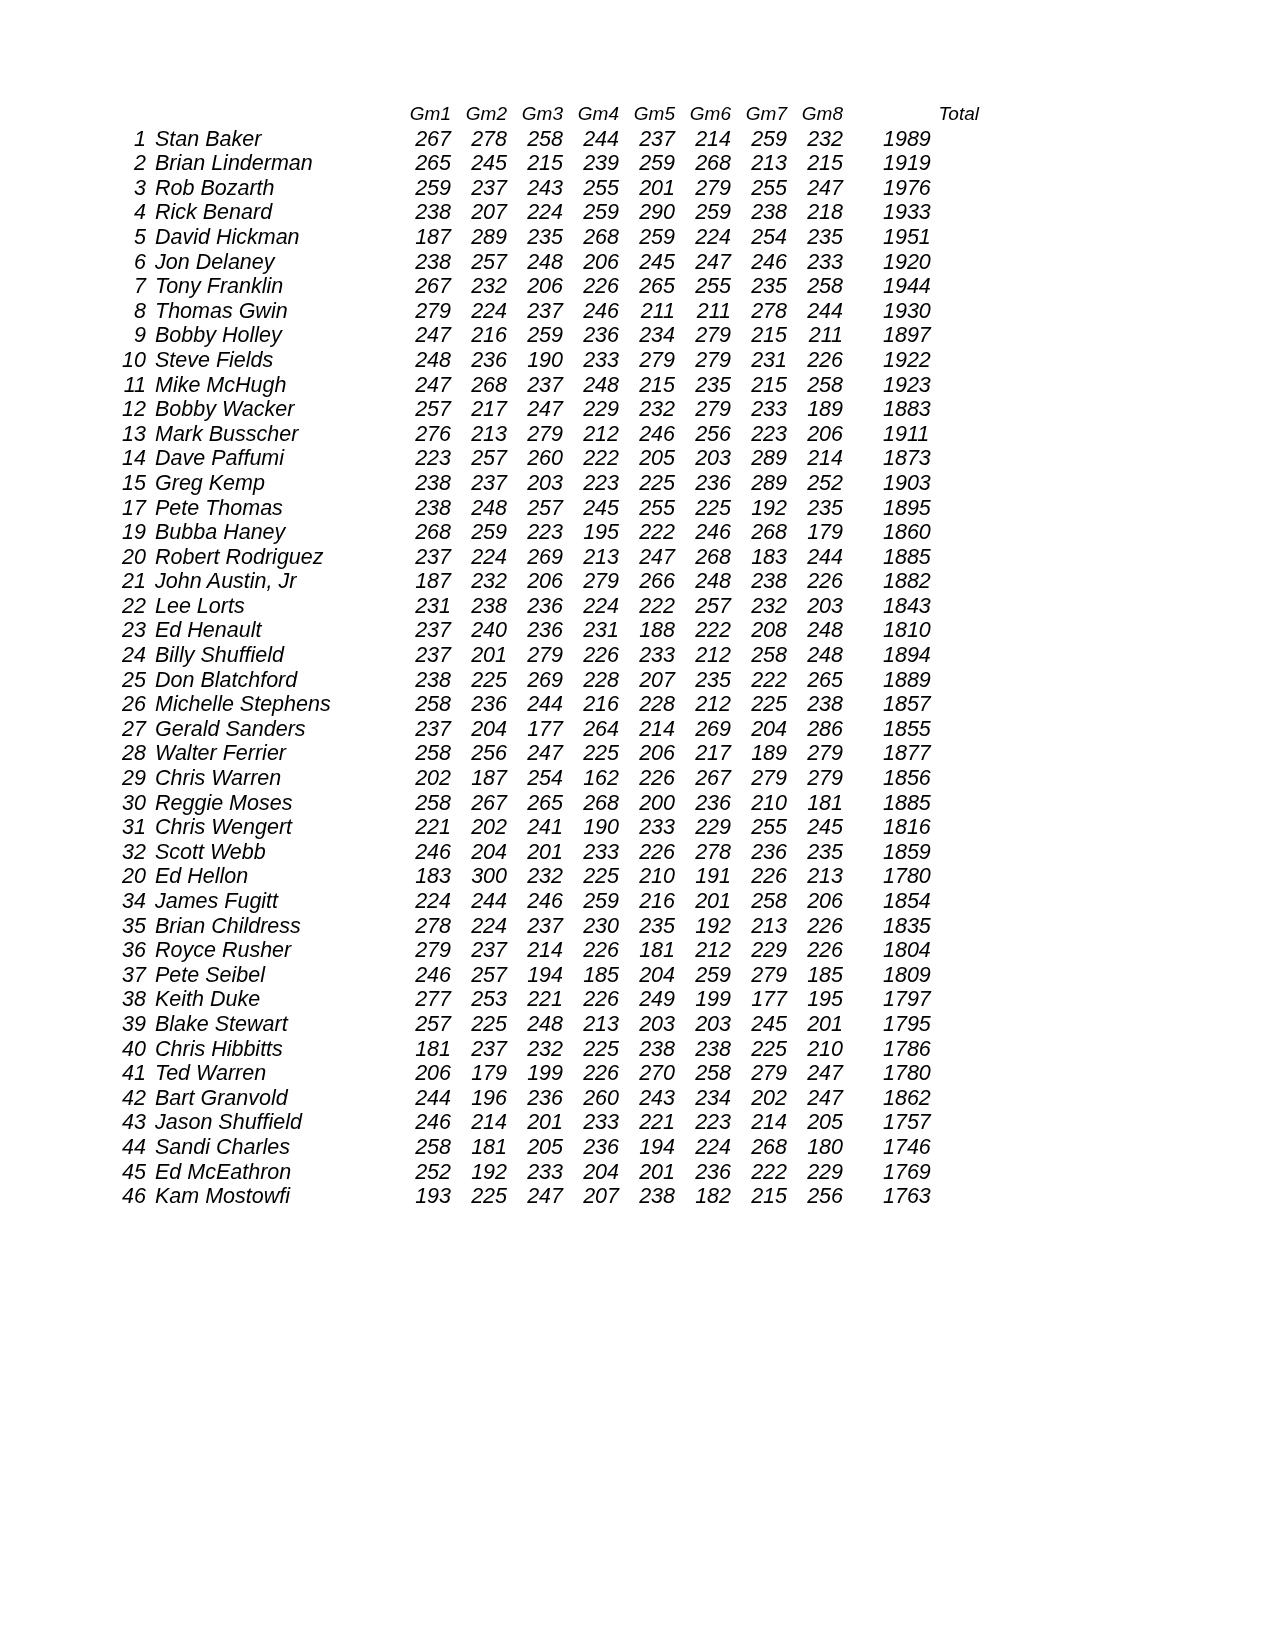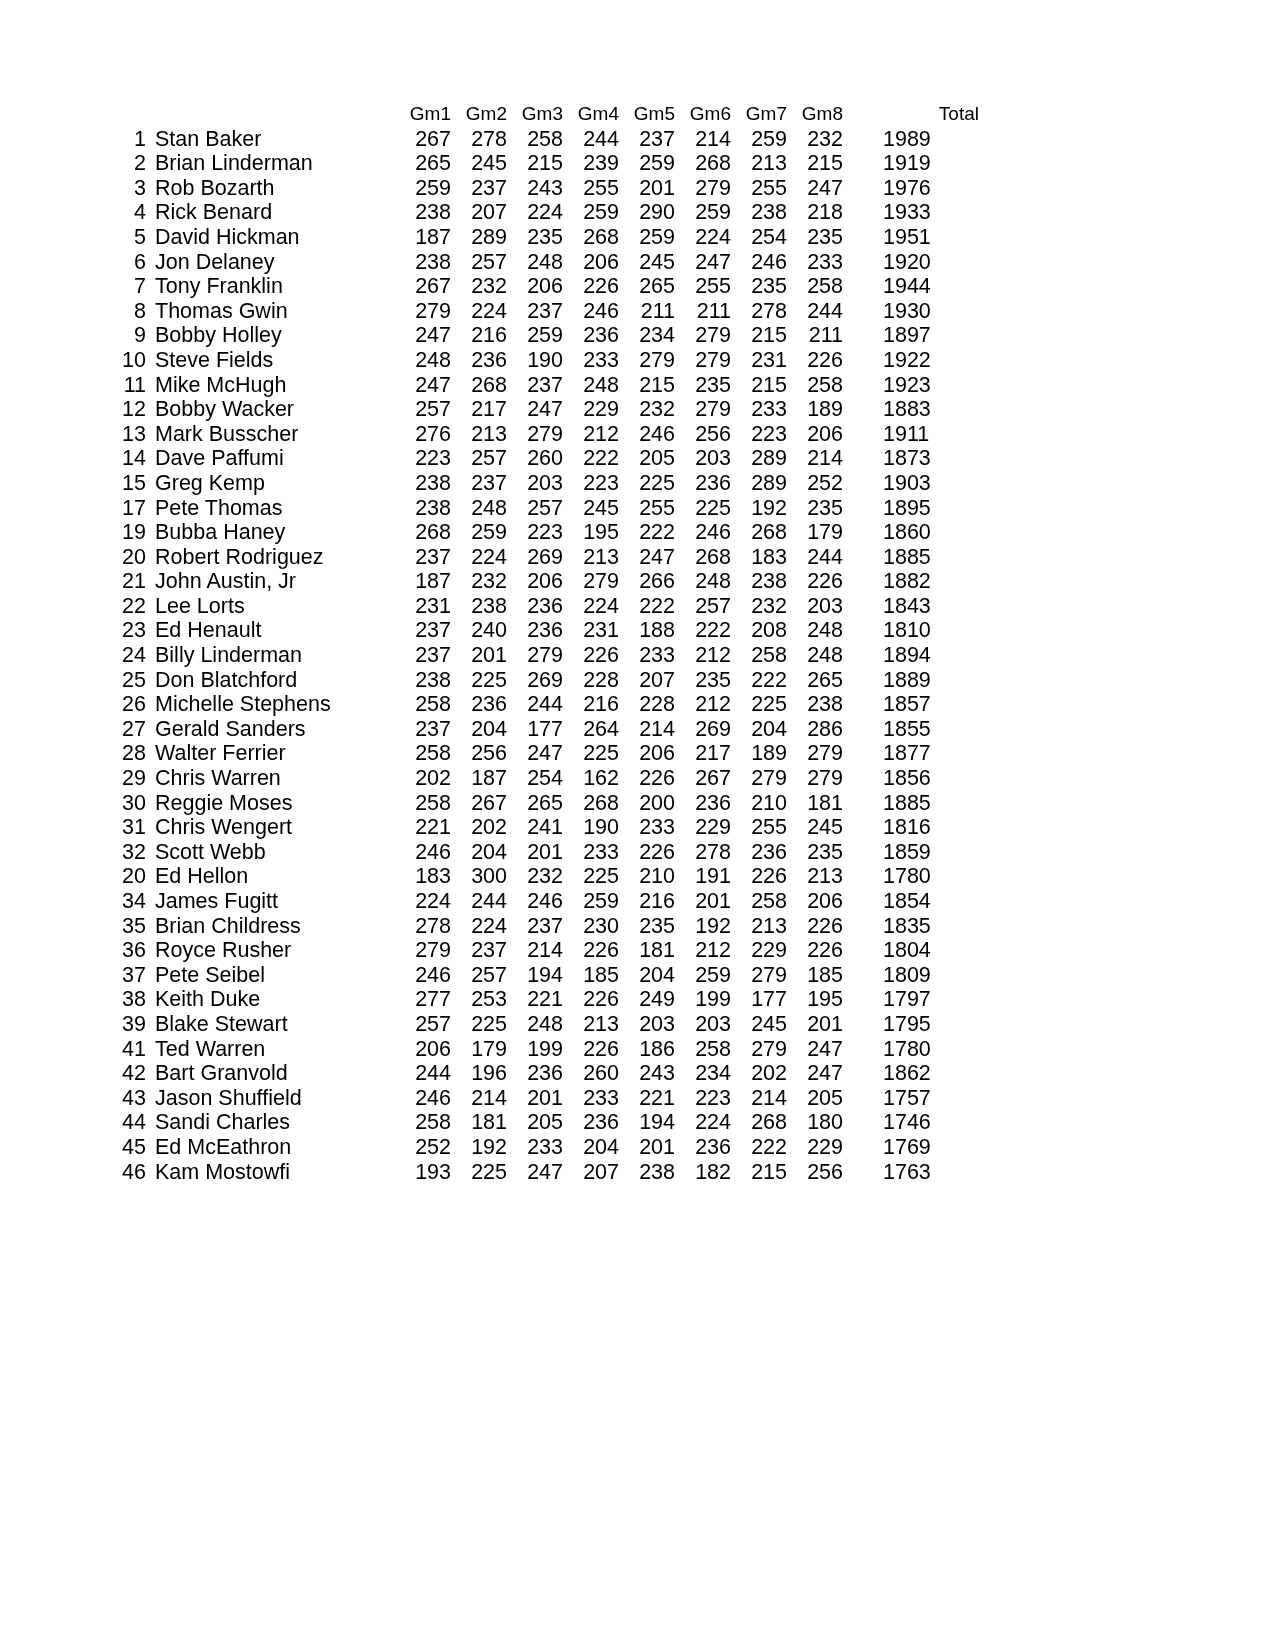--- a/index.html
+++ b/index.html
@@ -19,20 +19,21 @@
     width: 1275px;
     height: 1650px;
     box-sizing: border-box;
     padding-top: 104px;
   }
   .score-table {
     border-collapse: collapse;
     margin-left: 112px;
     font-size: 21.5px;
     line-height: 1;
+    font-style: italic;
   }
   .score-table td, .score-table th {
     padding: 0;
     font-weight: normal;
     white-space: nowrap;
     height: 24.6px;
     vertical-align: baseline;
   }
   
   thead th {
@@ -355,21 +356,21 @@
           <td class="g">236</td>
           <td class="g">231</td>
           <td class="g">188</td>
           <td class="g">222</td>
           <td class="g">208</td>
           <td class="g">248</td>
           <td class="total">1810</td>
         </tr>
         <tr>
           <td class="rank">24</td>
-          <td class="name">Billy Linderman</td>
+          <td class="name">Billy Shuffield</td>
           <td class="g">237</td>
           <td class="g">201</td>
           <td class="g">279</td>
           <td class="g">226</td>
           <td class="g">233</td>
           <td class="g">212</td>
           <td class="g">258</td>
           <td class="g">248</td>
           <td class="total">1894</td>
         </tr>
@@ -562,27 +563,40 @@
           <td class="g">225</td>
           <td class="g">248</td>
           <td class="g">213</td>
           <td class="g">203</td>
           <td class="g">203</td>
           <td class="g">245</td>
           <td class="g">201</td>
           <td class="total">1795</td>
         </tr>
         <tr>
+          <td class="rank">40</td>
+          <td class="name">Chris Hibbitts</td>
+          <td class="g">181</td>
+          <td class="g">237</td>
+          <td class="g">232</td>
+          <td class="g">225</td>
+          <td class="g">238</td>
+          <td class="g">238</td>
+          <td class="g">225</td>
+          <td class="g">210</td>
+          <td class="total">1786</td>
+        </tr>
+        <tr>
           <td class="rank">41</td>
           <td class="name">Ted Warren</td>
           <td class="g">206</td>
           <td class="g">179</td>
           <td class="g">199</td>
           <td class="g">226</td>
-          <td class="g">186</td>
+          <td class="g">270</td>
           <td class="g">258</td>
           <td class="g">279</td>
           <td class="g">247</td>
           <td class="total">1780</td>
         </tr>
         <tr>
           <td class="rank">42</td>
           <td class="name">Bart Granvold</td>
           <td class="g">244</td>
           <td class="g">196</td>

